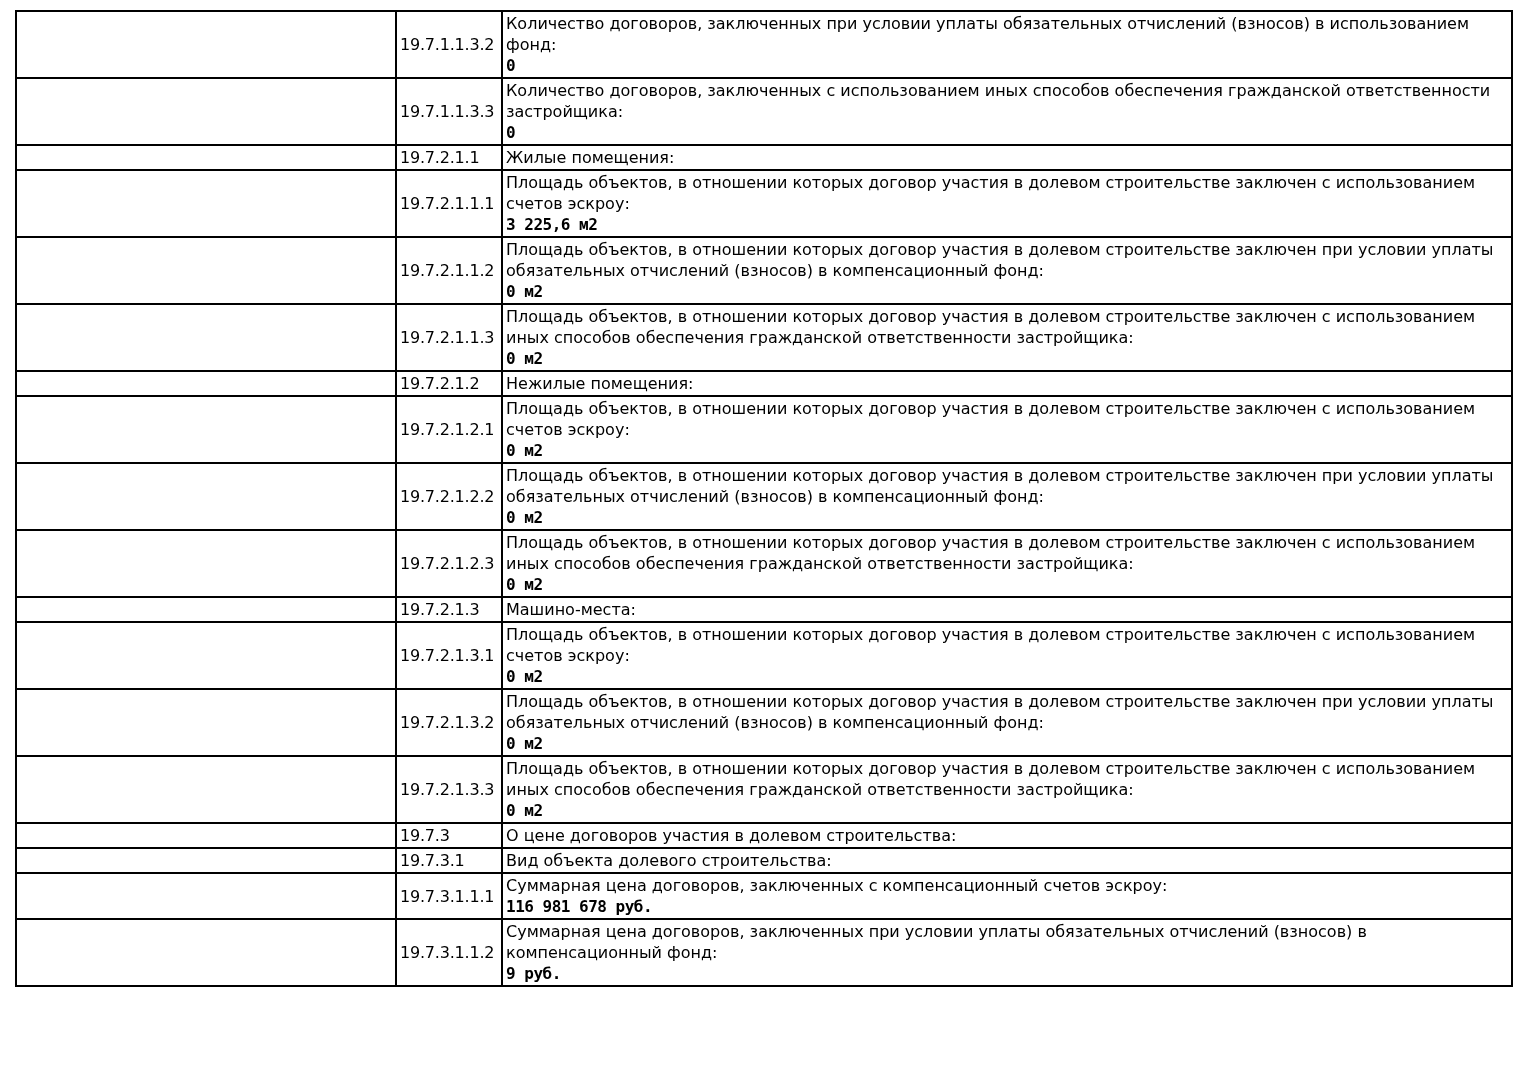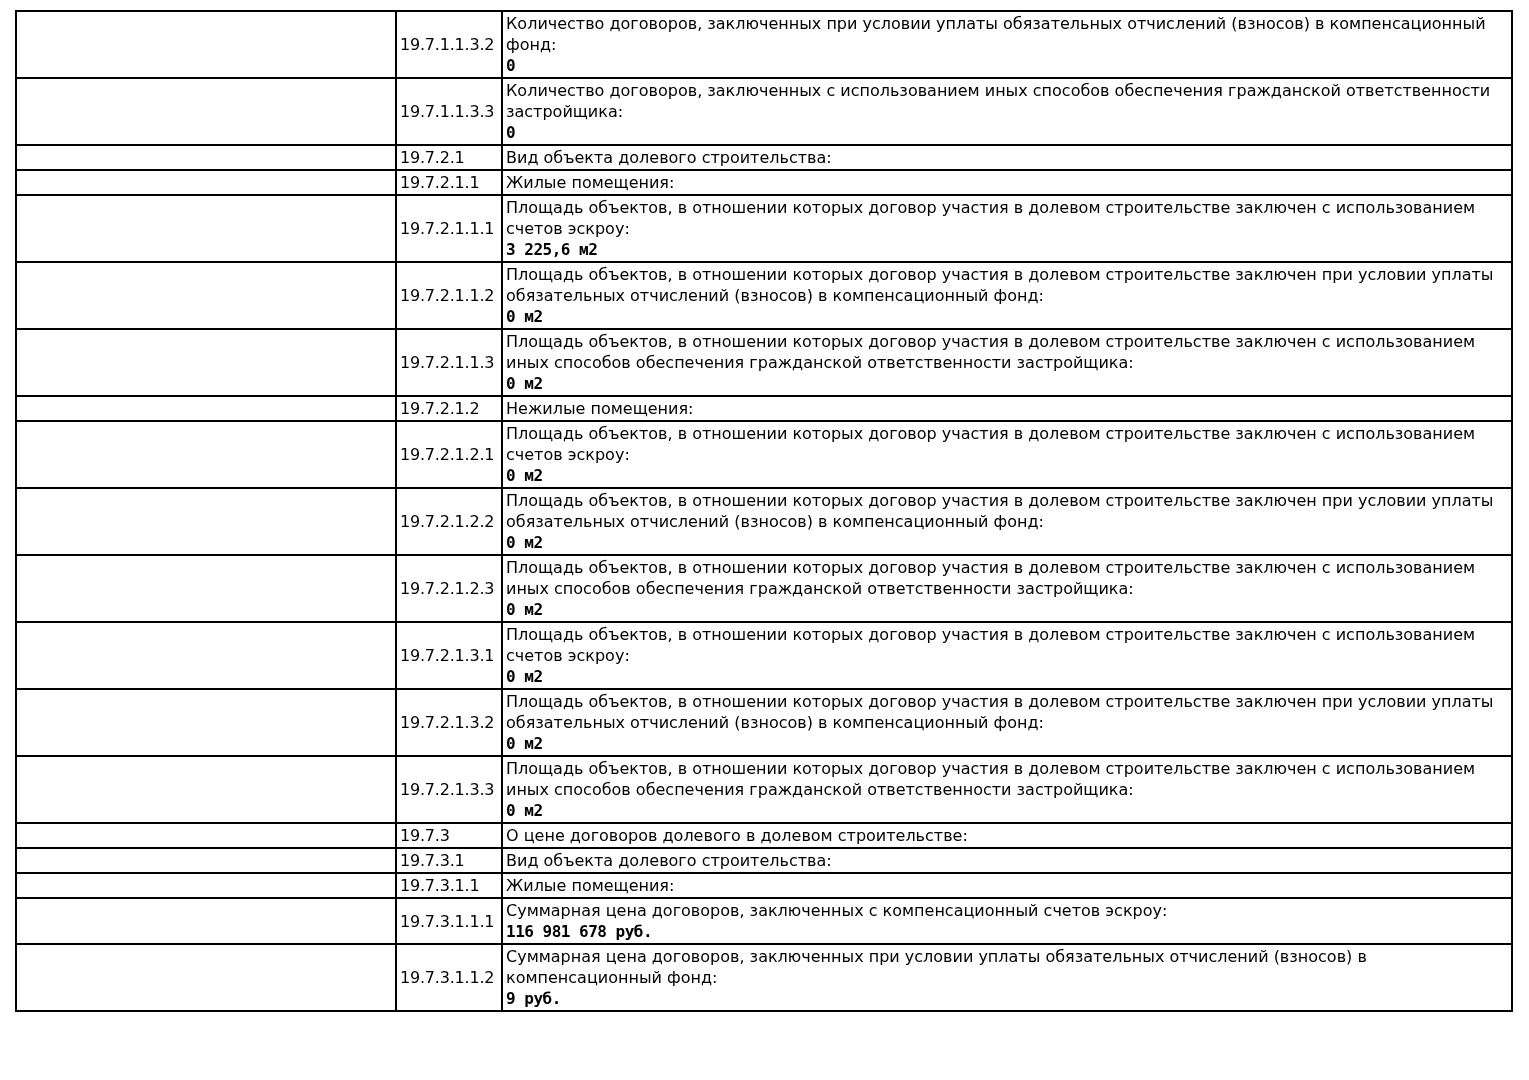--- a/index.html
+++ b/index.html
@@ -49,43 +49,35 @@
 <body>
 
 <div class="page">
   <div class="table-wrap">
     <table class="decl">
       <tbody id="table-body">
   <tr>
     <td class="c-empty"></td>
     <td class="c-code"><span>19.7.1.1.3.2</span></td>
     <td class="c-text">
-      <div class="row-label">Количество договоров, заключенных при условии уплаты обязательных отчислений (взносов) в компенсационный фонд:</div>
+      <div class="row-label">Количество договоров, заключенных при условии уплаты обязательных отчислений (взносов) в использованием фонд:</div>
       <div class="row-value">0</div>
     </td>
   </tr>
 
   <tr>
     <td class="c-empty"></td>
     <td class="c-code"><span>19.7.1.1.3.3</span></td>
     <td class="c-text">
       <div class="row-label">Количество договоров, заключенных с использованием иных способов обеспечения гражданской ответственности застройщика:</div>
       <div class="row-value">0</div>
     </td>
   </tr>
 
 
-  <tr>
-    <td class="c-empty"></td>
-    <td class="c-code"><span>19.7.2.1</span></td>
-    <td class="c-text">
-      <div class="row-label">Вид объекта долевого строительства:</div>
-
-    </td>
-  </tr>
 
   <tr>
     <td class="c-empty"></td>
     <td class="c-code"><span>19.7.2.1.1</span></td>
     <td class="c-text">
       <div class="row-label">Жилые помещения:</div>
 
     </td>
   </tr>
 
@@ -145,20 +137,28 @@
 
   <tr>
     <td class="c-empty"></td>
     <td class="c-code"><span>19.7.2.1.2.3</span></td>
     <td class="c-text">
       <div class="row-label">Площадь объектов, в отношении которых договор участия в долевом строительстве заключен с использованием иных способов обеспечения гражданской ответственности застройщика:</div>
       <div class="row-value">0 м2</div>
     </td>
   </tr>
 
+  <tr>
+    <td class="c-empty"></td>
+    <td class="c-code"><span>19.7.2.1.3</span></td>
+    <td class="c-text">
+      <div class="row-label">Машино-места:</div>
+
+    </td>
+  </tr>
 
   <tr>
     <td class="c-empty"></td>
     <td class="c-code"><span>19.7.2.1.3.1</span></td>
     <td class="c-text">
       <div class="row-label">Площадь объектов, в отношении которых договор участия в долевом строительстве заключен с использованием счетов эскроу:</div>
       <div class="row-value">0 м2</div>
     </td>
   </tr>
 
@@ -177,42 +177,34 @@
     <td class="c-text">
       <div class="row-label">Площадь объектов, в отношении которых договор участия в долевом строительстве заключен с использованием иных способов обеспечения гражданской ответственности застройщика:</div>
       <div class="row-value">0 м2</div>
     </td>
   </tr>
 
   <tr>
     <td class="c-empty"></td>
     <td class="c-code"><span>19.7.3</span></td>
     <td class="c-text">
-      <div class="row-label">О цене договоров долевого в долевом строительстве:</div>
+      <div class="row-label">О цене договоров участия в долевом строительства:</div>
 
     </td>
   </tr>
 
   <tr>
     <td class="c-empty"></td>
     <td class="c-code"><span>19.7.3.1</span></td>
     <td class="c-text">
       <div class="row-label">Вид объекта долевого строительства:</div>
 
     </td>
   </tr>
 
-  <tr>
-    <td class="c-empty"></td>
-    <td class="c-code"><span>19.7.3.1.1</span></td>
-    <td class="c-text">
-      <div class="row-label">Жилые помещения:</div>
-
-    </td>
-  </tr>
 
   <tr>
     <td class="c-empty"></td>
     <td class="c-code"><span>19.7.3.1.1.1</span></td>
     <td class="c-text">
       <div class="row-label">Суммарная цена договоров, заключенных с компенсационный счетов эскроу:</div>
       <div class="row-value">116 981 678 руб.</div>
     </td>
   </tr>
 

